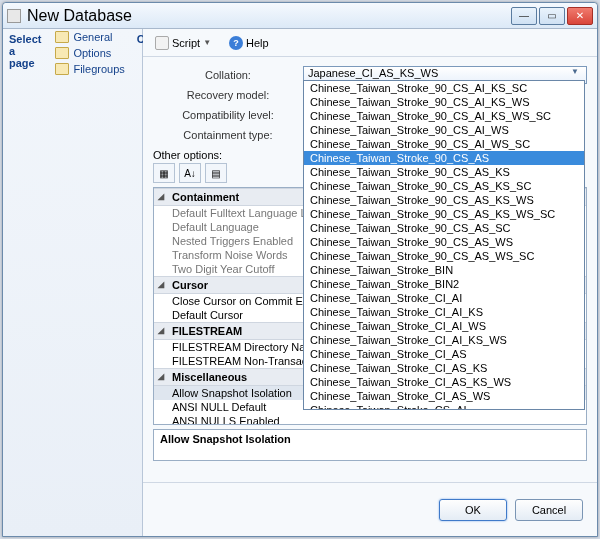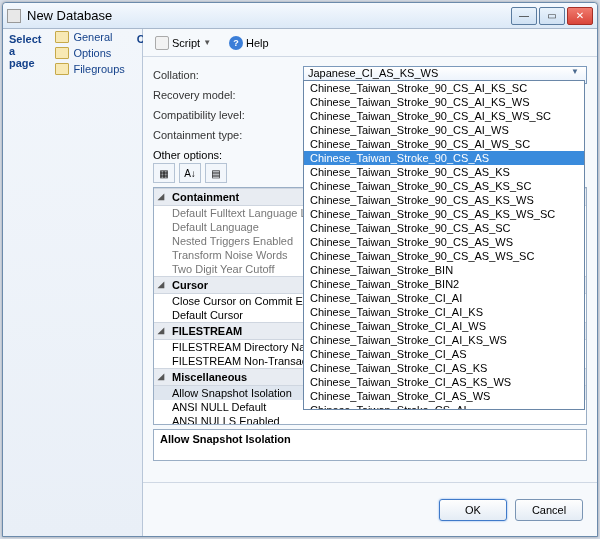--- a/index.html
+++ b/index.html
@@ -1,20 +1,20 @@
 <!DOCTYPE html>
 <html><head>
 <meta charset="utf-8">
 <style>
 * { box-sizing: border-box; font-family: "Segoe UI", Tahoma, sans-serif; font-size: 11px; }
 body { margin: 0; background: #d6dde8; width: 600px; height: 539px; overflow: hidden; }
 .window { width: 596px; height: 535px; margin: 2px; background: #fff; border: 1px solid #6b8aab; border-radius: 4px 4px 0 0; box-shadow: 0 0 3px rgba(0,0,0,.3); display: flex; flex-direction: column; }
 .titlebar { height: 26px; background: linear-gradient(#f5f9fe,#dce9f7); display: flex; align-items: center; padding: 0 4px; border-bottom: 1px solid #a8b8cc; border-radius: 4px 4px 0 0; }
 .titlebar .appicon { width: 14px; height: 14px; background: #e8e8e8; border: 1px solid #999; margin-right: 6px; }
-.titlebar .title { flex: 1; font-size: 13px; color: #000; }
+.titlebar .title { flex: 1; font-size: 16px; color: #000; }
 .titlebar .winbtns { display: flex; gap: 2px; }
 .titlebar .winbtn { width: 26px; height: 18px; border: 1px solid #5a7ca0; background: linear-gradient(#eaf3fc,#cfe1f4); border-radius: 2px; display: flex; align-items: center; justify-content: center; font-size: 10px; color: #333; cursor: pointer; }
 .titlebar .winbtn.close { background: linear-gradient(#f07b6e,#d9453a); color: #fff; border-color: #a52f26; }
 .body { flex: 1; display: flex; overflow: hidden; }
 .left { width: 140px; background: linear-gradient(#f2f6fb,#e9eff7); border-right: 1px solid #b8c6d8; display: flex; }
 .left .section-h { font-weight: bold; color: #15428b; padding: 4px 6px 2px; font-size: 11px; }
 .left .page { display: flex; align-items: center; padding: 2px 6px 2px 8px; color: #15428b; cursor: pointer; }
 .left .page .picon { width: 14px; height: 12px; background: #f8e9b4; border: 1px solid #c6a94a; margin-right: 4px; border-radius: 1px; }
 .left .spacer { flex: 1; }
 .left .conn-blur { margin: 2px 6px; height: 44px; background: repeating-linear-gradient(0deg,#e4e9f0,#e4e9f0 10px,#dae0ea 10px,#dae0ea 20px); filter: blur(1px); border-radius: 2px; }
@@ -22,21 +22,21 @@
 .left .spinner { width: 16px; height: 16px; border: 2px dotted #aab4c2; border-radius: 50%; margin: 4px 8px 0 10px; display: inline-block; vertical-align: middle; }
 .left .ready { display: flex; align-items: center; padding: 2px 0 8px; }
 .right { flex: 1; display: flex; flex-direction: column; position: relative; background: #f6f9fc; }
 .toolbar { height: 28px; display: flex; align-items: center; gap: 10px; padding: 0 8px; border-bottom: 1px solid #cfd8e4; }
 .toolbar .tbtn { display: flex; align-items: center; gap: 3px; padding: 2px 4px; cursor: pointer; color: #000; }
 .toolbar .ticon { width: 14px; height: 14px; border: 1px solid #aaa; background: #f2f2f2; border-radius: 2px; position: relative; }
 .toolbar .drop { font-size: 8px; color: #555; }
 .toolbar .helpicon { width: 14px; height: 14px; border-radius: 50%; background: #3b7ed8; color: #fff; display: flex; align-items: center; justify-content: center; font-size: 9px; font-weight: bold; }
 .form-rows { padding: 8px 10px 0 10px; }
 .frow { display: flex; align-items: center; height: 20px; }
-.frow .flabel { width: 150px; color: #333; }
+.frow .flabel { width: 150px; color: #333; text-align: center; }
 .combo { flex: 1; height: 18px; border: 1px solid #7b99bb; background: linear-gradient(#fff,#e9f1fb); display: flex; align-items: flex-start; padding: 0 4px; position: relative; }
 .combo .cval { flex: 1; white-space: nowrap; overflow: hidden; }
 .combo .carrow { width: 14px; text-align: center; color: #4a6a8f; font-size: 8px; }
 .opts-label { padding: 4px 0 2px 10px; }
 .opts-bar { display: flex; gap: 4px; padding: 0 10px 4px; }
 .opts-bar .obtn { width: 22px; height: 20px; border: 1px solid #b5c3d4; background: #f2f6fb; display: flex; align-items: center; justify-content: center; font-size: 10px; cursor: pointer; }
 .grid-wrap { margin: 0 10px; border: 1px solid #9aaec5; height: 238px; overflow: hidden; background: #fff; position: relative; }
 .grid { width: 100%; }
 .grid .ghead { background: #e8ecf2; font-weight: bold; padding: 2px 4px 2px 18px; border-top: 1px solid #cfd6e0; border-bottom: 1px solid #cfd6e0; position: relative; }
 .grid .ghead::before { content: "◢"; position: absolute; left: 4px; font-size: 8px; color: #555; top: 3px; }

